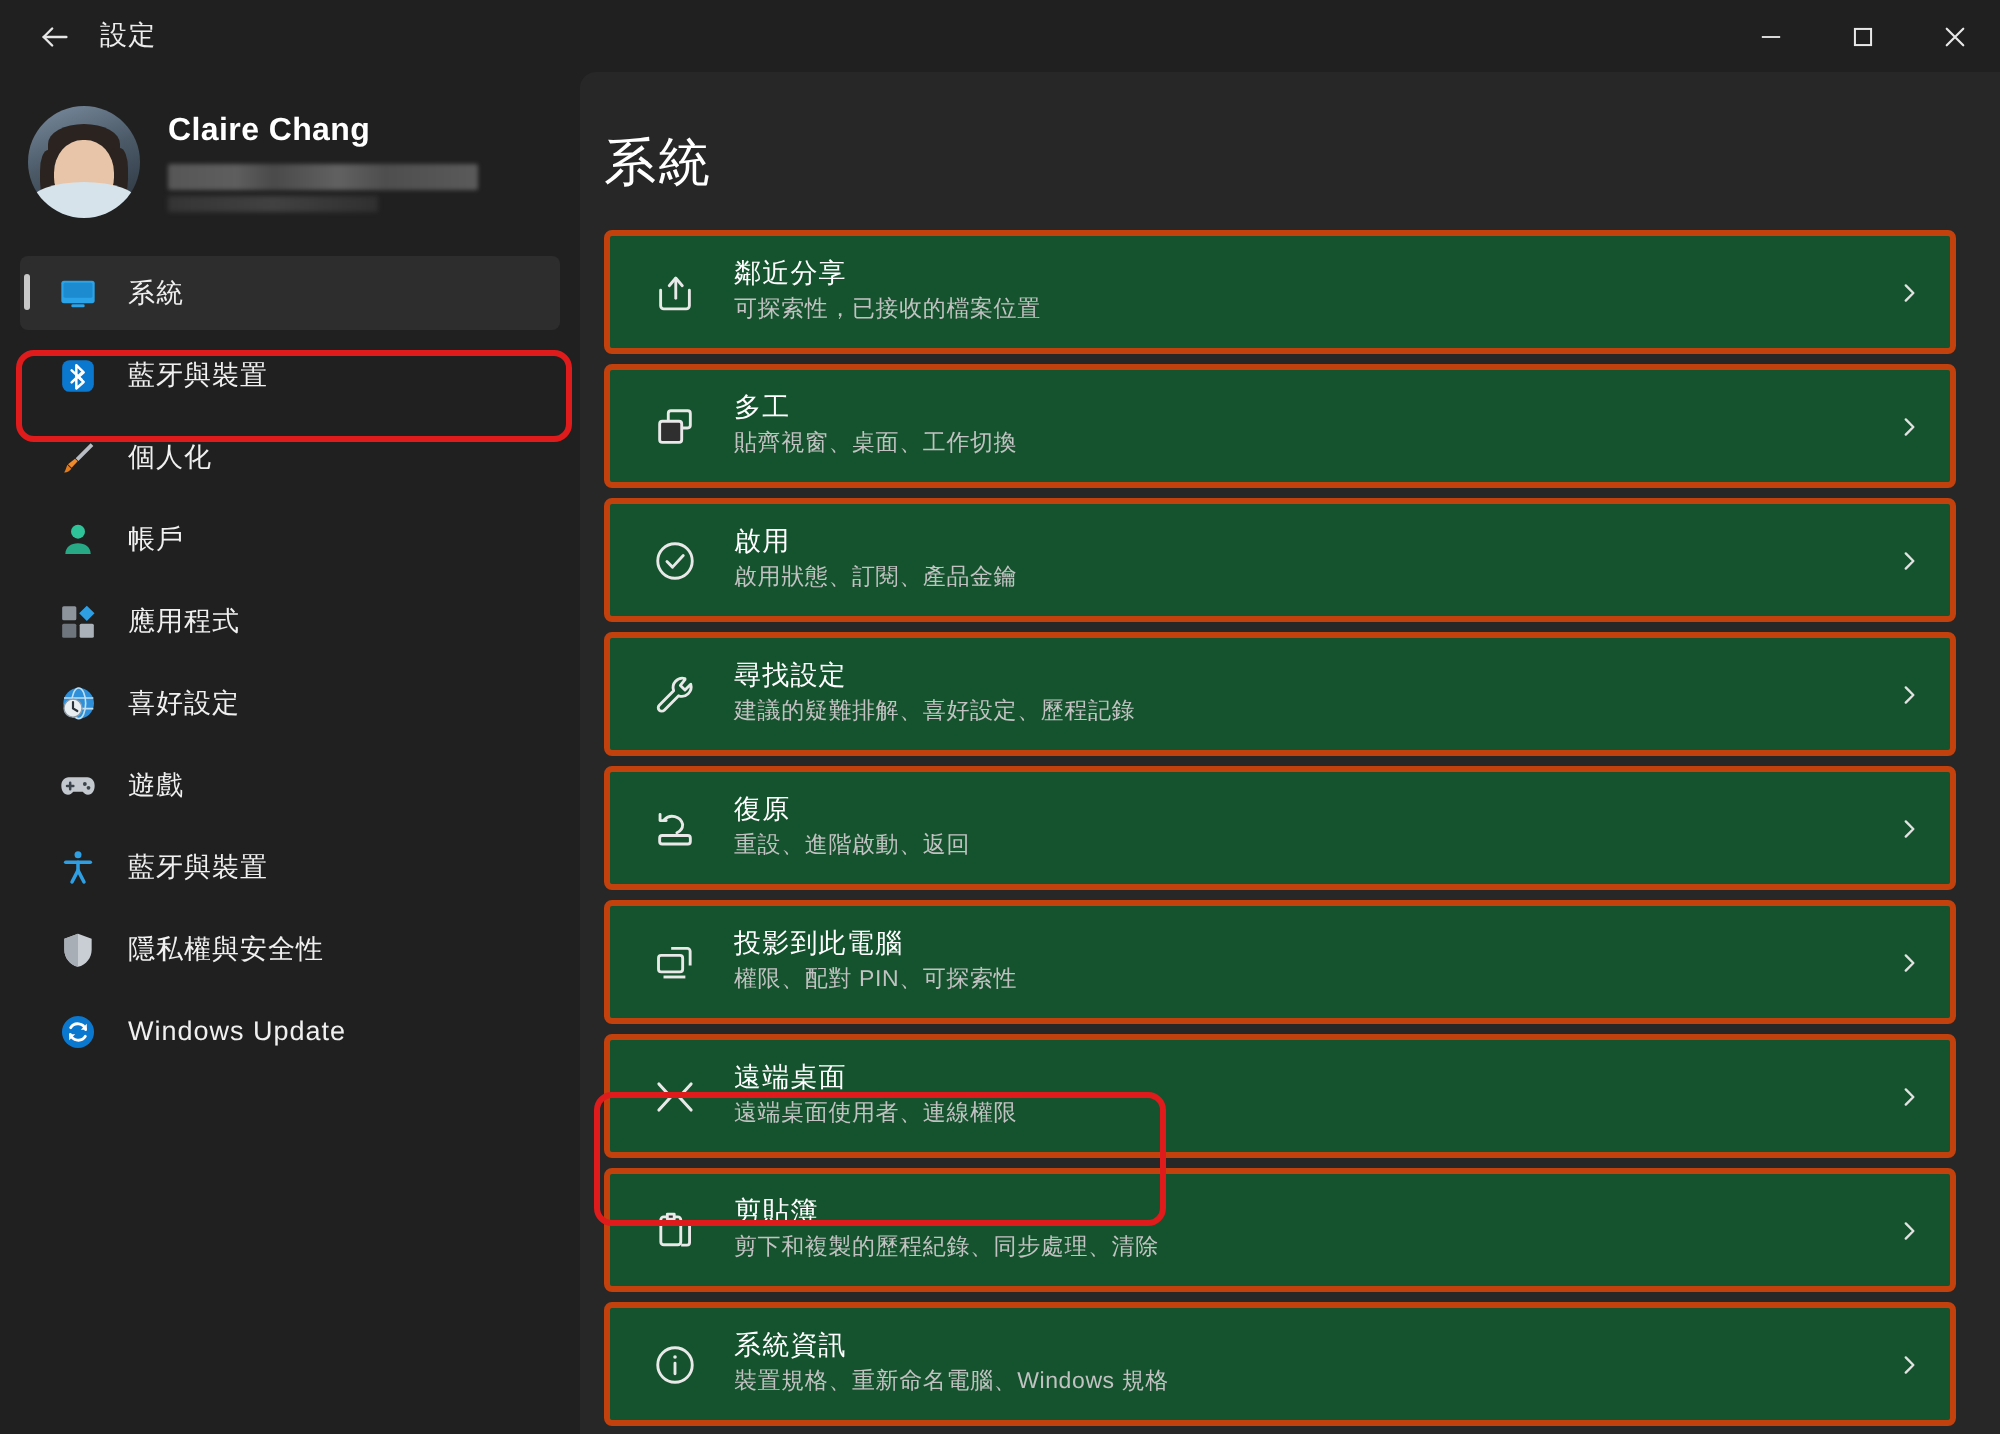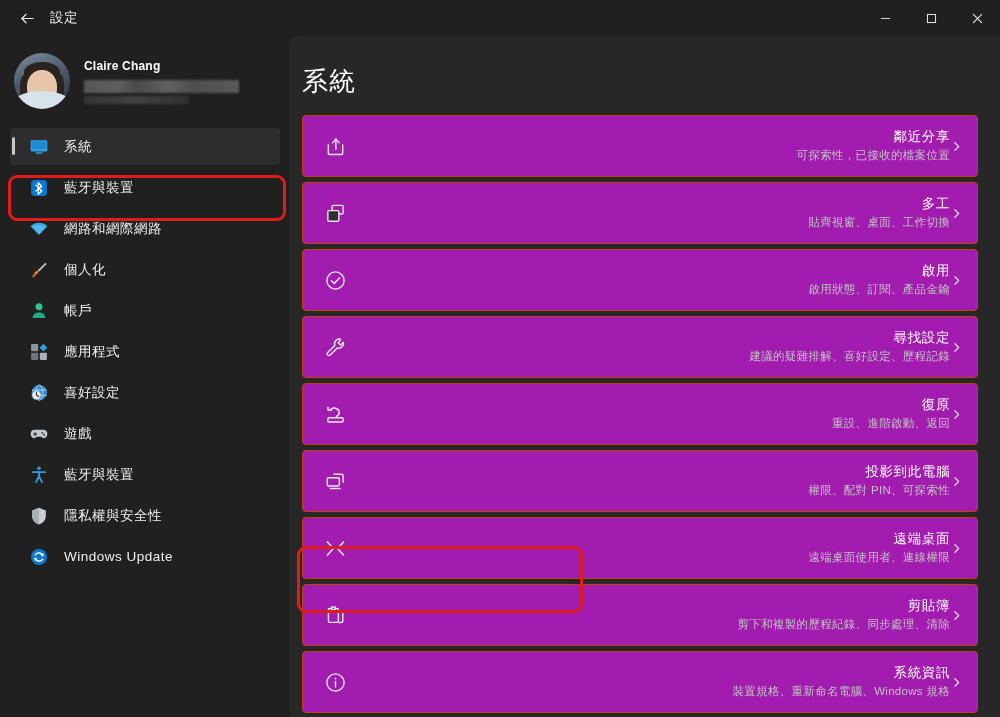--- a/index.html
+++ b/index.html
@@ -89,21 +89,21 @@
     width: 10px; height: 26px; border-radius: 40%;
     background: #2b2320;
   }
   .avatar .shirt {
     position: absolute; left: 50%; bottom: -2px;
     width: 54px; height: 20px; border-radius: 50% 50% 0 0;
     background: #d6e3ea; transform: translateX(-50%);
   }
   .profile-text { margin-left: 14px; }
   .profile-name {
-    font-size: 12px; font-weight: bold; color: #ffffff;
+    font-size: 16px; font-weight: bold; color: #ffffff;
     letter-spacing: .2px;
   }
   .profile-mail {
     margin-top: 7px;
     width: 155px; height: 13px;
     background: linear-gradient(90deg,#565656 0%,#5e5e5e 22%,#4a4a4a 34%,#616161 55%,#4e4e4e 70%,#5a5a5a 100%);
     filter: blur(1.1px);
     border-radius: 1px;
   }
   .profile-mail-2 {
@@ -163,27 +163,26 @@
     padding: 0 22px 0 12px;
     overflow: hidden;
     position: relative;
   }
   .page-title {
     font-size: 26px; color: #ffffff; font-weight: normal;
     padding: 28px 0 16px 0; letter-spacing: 1px;
   }
   .cards { display: flex; flex-direction: column; gap: 5px; }
   .card {
-    background: #a21caf;
+    background: #14532d;
     border-radius: 4px;
     height: 62px;
     display: flex; align-items: center;
     padding: 0 14px 0 14px;
-    border: 1px solid #c2410c;
-    text-align: right;
+    border: 3px solid #c2410c;
   }
   .card-ico {
     width: 36px; height: 36px; flex-shrink: 0;
     display: flex; align-items: center; justify-content: center;
     color: #e9e9e9; margin-right: 12px;
   }
   .card-ico svg { width: 23px; height: 23px; }
   .card-text { flex: 1; min-width: 0; }
   .card-title {
     font-size: 13.5px; color: #ffffff; letter-spacing: .6px;
@@ -275,29 +274,20 @@
           <span class="nav-ico">
             <svg viewBox="0 0 24 24">
               <rect x="2.5" y="2.5" width="19" height="19" rx="4.5" fill="#0b78d0"></rect>
               <path d="M11 5.5l4.4 4.3-3.2 2.9 3.2 2.9L11 19.5V5.5z" fill="none" stroke="#ffffff" stroke-width="1.5" stroke-linejoin="round"></path>
               <path d="M8.2 8.6l6 5.6M8.2 15.8l6-5.6" stroke="#ffffff" stroke-width="1.5" stroke-linecap="round"></path>
             </svg>
           </span>
           <span class="nav-label">藍牙與裝置</span>
         </div>
 
-        <div class="navitem">
-          <span class="nav-ico">
-            <svg viewBox="0 0 24 24">
-              <path d="M12 19.3L1.8 8.6C4.6 6 8.2 4.6 12 4.6s7.4 1.4 10.2 4L12 19.3z" fill="#35a6e8"></path>
-              <path d="M12 17.8L4.5 9.9C6.6 8.1 9.2 7.1 12 7.1s5.4 1 7.5 2.8L12 17.8z" fill="#53b9f0"></path>
-            </svg>
-          </span>
-          <span class="nav-label">網路和網際網路</span>
-        </div>
 
         <div class="navitem">
           <span class="nav-ico">
             <svg viewBox="0 0 24 24">
               <path d="M19.6 3.2l1.6 1.6-9 9-1.6-1.6 9-9z" fill="#b9bec4"></path>
               <path d="M10.2 12.4l1.6 1.6-3.6 3.9-2.2-2.2 4.2-3.3z" fill="#f08a2a"></path>
               <path d="M5.6 16.1l2.4 2.4c-1 1.4-2.6 2.3-4.3 2.2.9-1.3 1.3-3 1.9-4.6z" fill="#e07c1e"></path>
             </svg>
           </span>
           <span class="nav-label">個人化</span>

